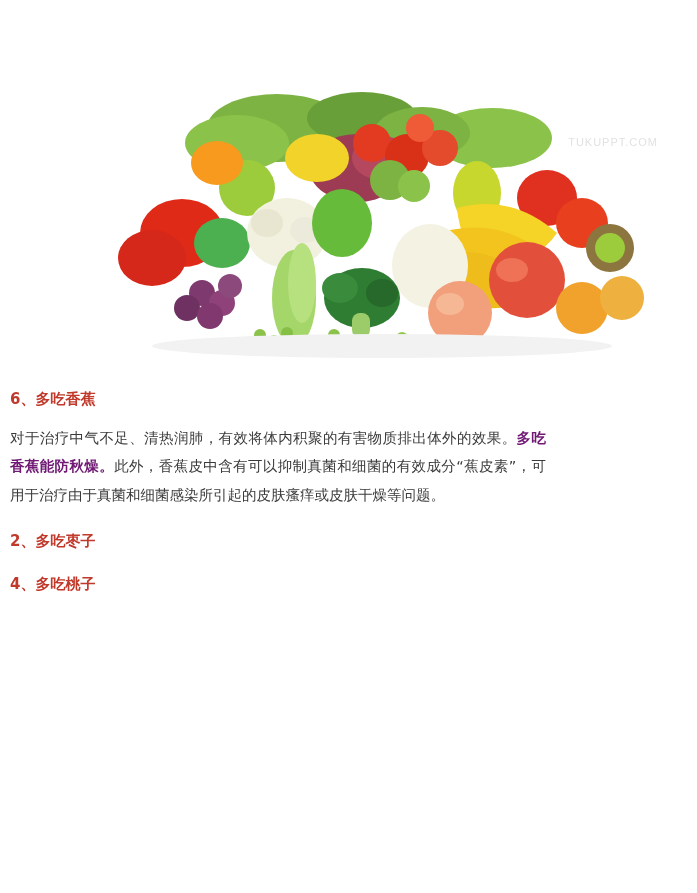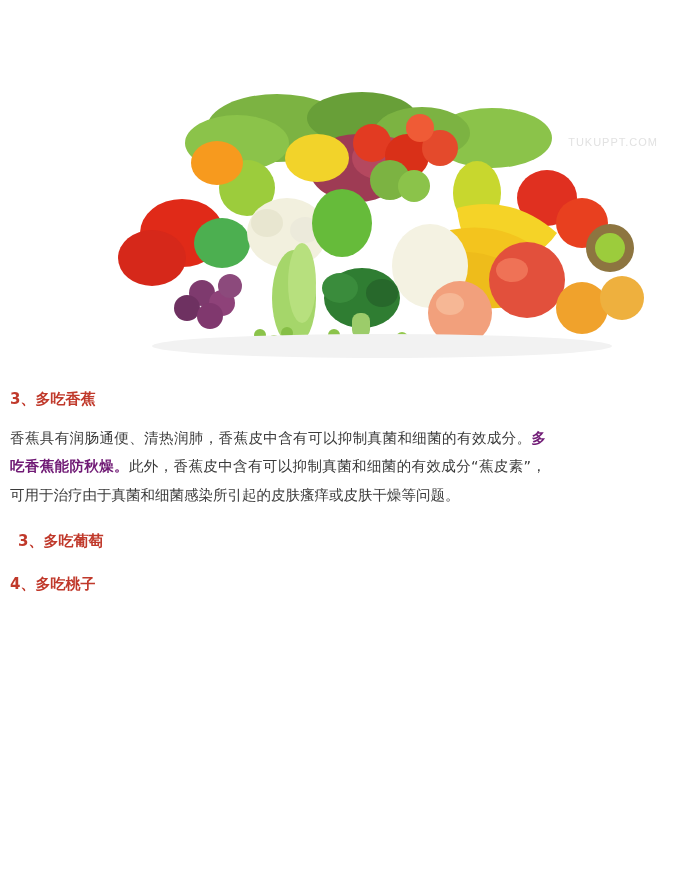--- a/index.html
+++ b/index.html
@@ -155,21 +155,21 @@
       <circle cx="225" cy="325" r="6" fill="#86bf46"></circle>
       <circle cx="258" cy="333" r="6" fill="#9ccc52"></circle>
       <circle cx="272" cy="327" r="6" fill="#8bc34a"></circle>
       <circle cx="340" cy="330" r="6" fill="#93c84d"></circle>
 
       <ellipse cx="320" cy="338" rx="230" ry="12" fill="#f2f2f2"></ellipse>
     </svg>
     <div class="watermark">TUKUPPT.COM</div>
   </div>
 
-  <h2 class="heading">3、多吃香蕉</h2>
-  <p class="para"><span class="seg">香蕉具有润肠通便、清热润肺，香蕉皮中含有可以抑制真菌和细菌的有效成分。</span><span class="seg em-blue">多吃香蕉能防秋燥。</span><span class="seg">此外，香蕉皮中含有可以抑制真菌和细菌的有效成分“蕉皮素”，可用于治疗由于真菌和细菌感染所引起的皮肤瘙痒或皮肤干燥等问题。</span></p>
+  <h2 class="heading">6、多吃香蕉</h2>
+  <p class="para"><span class="seg">对于治疗中气不足、清热润肺，有效将体内积聚的有害物质排出体外的效果。</span><span class="seg em-blue">多吃香蕉能防秋燥。</span><span class="seg">此外，香蕉皮中含有可以抑制真菌和细菌的有效成分“蕉皮素”，可用于治疗由于真菌和细菌感染所引起的皮肤瘙痒或皮肤干燥等问题。</span></p>
 
+  <h2 class="heading">2、多吃枣子</h2>
 
-  <h2 class="heading indent">3、多吃葡萄</h2>
 
   <h2 class="heading">4、多吃桃子</h2>
 
 </div>
 
 </body></html>

